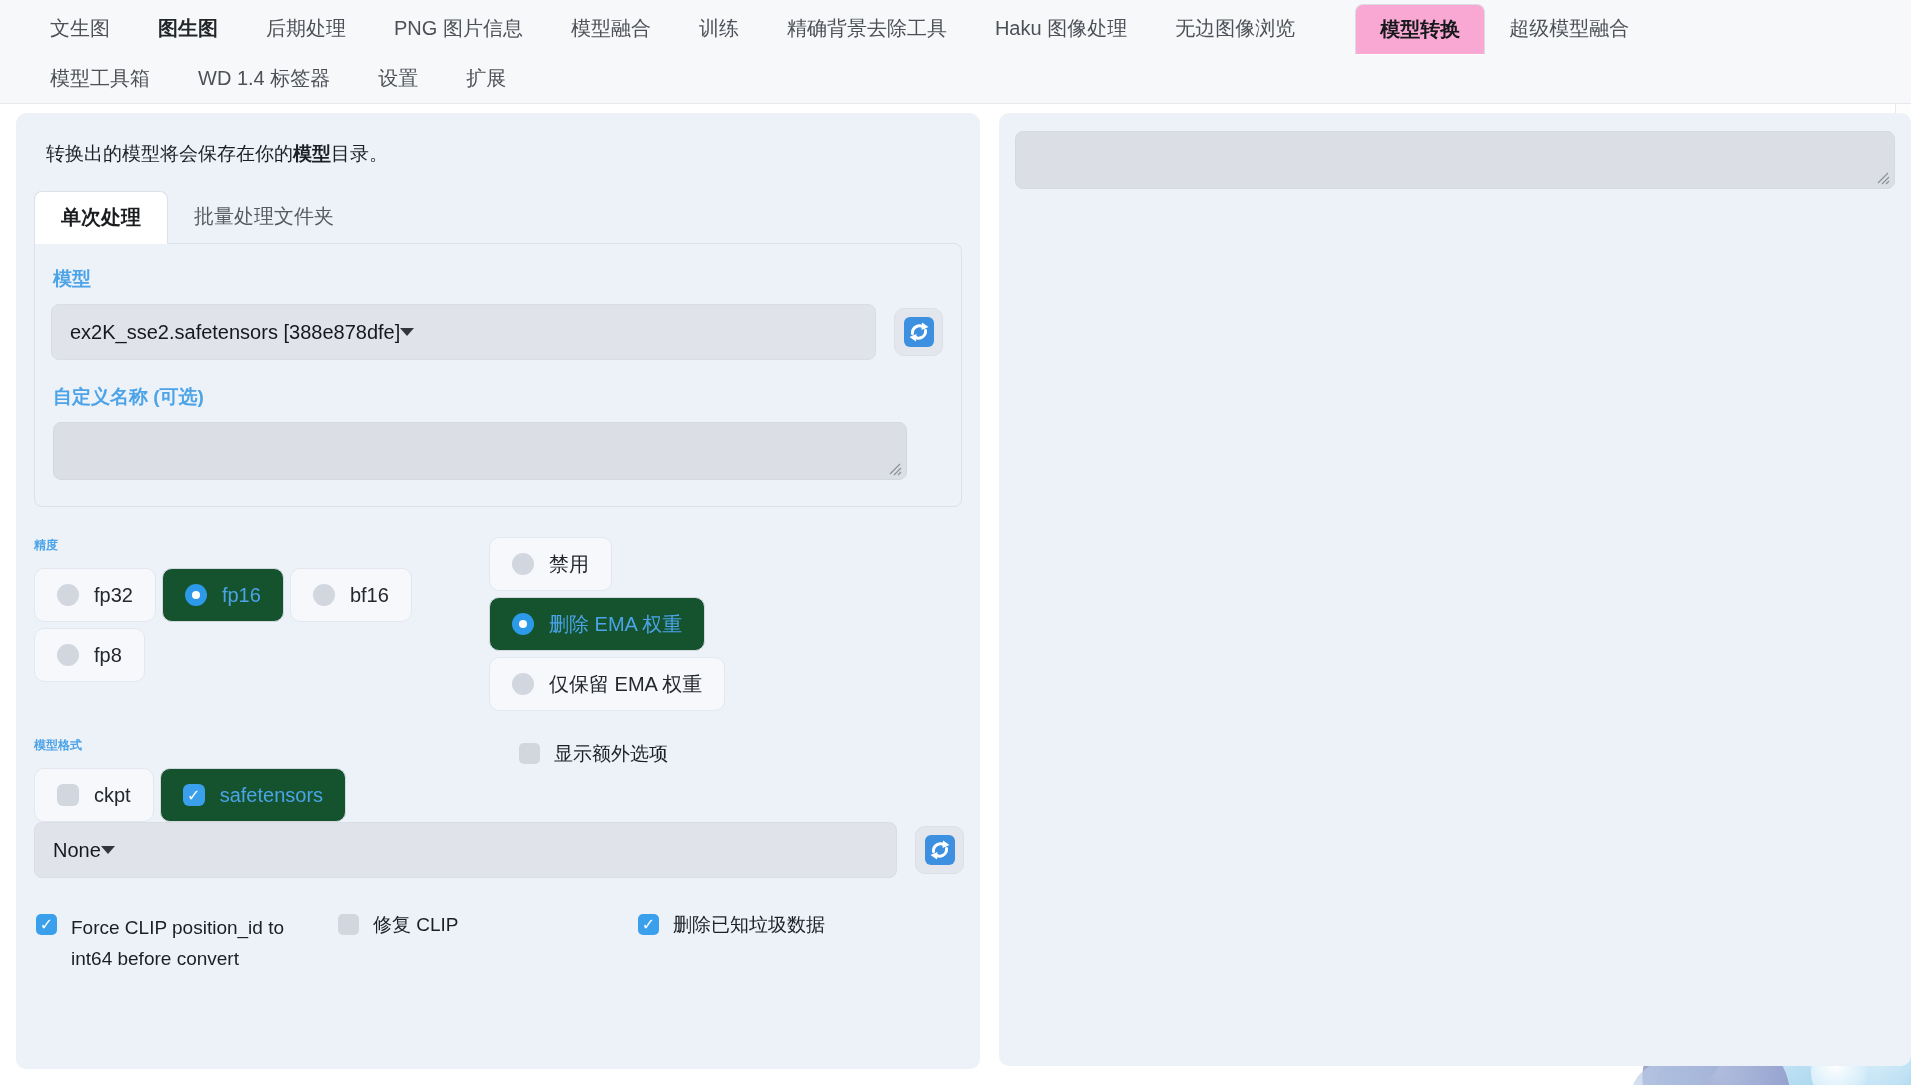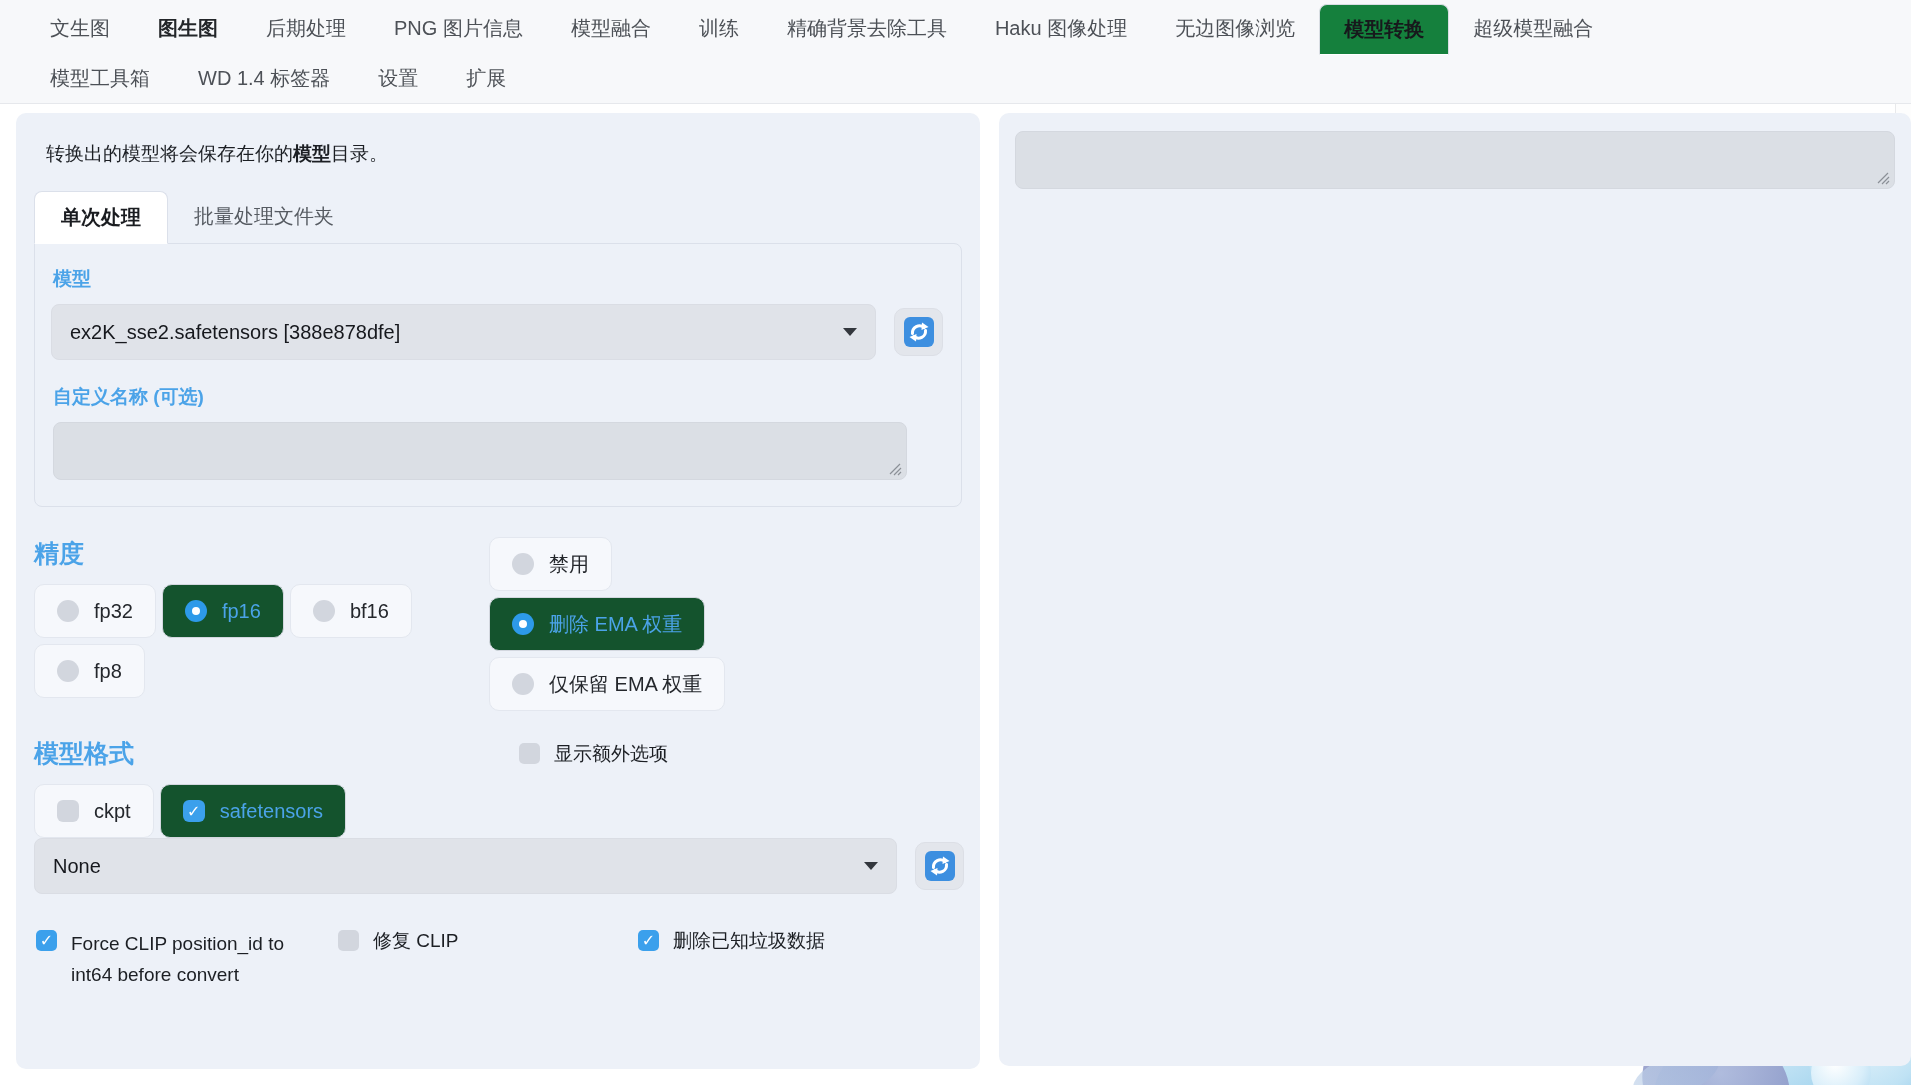--- a/index.html
+++ b/index.html
@@ -2,52 +2,52 @@
 <html><head>
 <meta charset="utf-8">
 <style>
   html,body{margin:0;padding:0;width:1911px;height:1085px;overflow:hidden;
     font-family:"Liberation Sans","DejaVu Sans",sans-serif;background:#ffffff;position:relative;}
   
   .tabnav{position:relative;z-index:2;background:#f7f8fa;border-bottom:1px solid #e6e8ec;padding:4px 26px 0 26px;}
   .tabrow{display:flex;align-items:stretch;}
   .tab{padding:11px 24px;font-size:20px;color:#4d5157;white-space:nowrap;cursor:pointer;}
   .tab.focused{color:#232629;font-weight:600;}
-  .tab.active{background:#15803d;border:1px solid #d9dde3;border-bottom-color:#ffffff;
-    border-radius:8px 8px 0 0;color:#17191c;font-weight:700;margin-bottom:-1px;}
+  .tab.active{background:#f9a8d4;border:1px solid #d9dde3;border-bottom-color:#ffffff;
+    border-radius:8px 8px 0 0;color:#17191c;font-weight:700;margin-bottom:-1px;margin-left:36px;}
   
   .content{position:relative;z-index:1;display:flex;gap:19px;padding:9px 0 0 16px;}
   .panel{background:#edf1f8;border-radius:10px;box-sizing:border-box;}
   .panel-left{width:967px;height:956px;padding:6px 16px;}
   .panel-right{width:914px;height:953px;padding:14px 12px;}
   
   .notice{margin:22px 14px 24px 14px;font-size:19px;color:#1c1f24;}
   .notice b{font-weight:700;}
   
   .subtabs{display:flex;margin:0 2px;}
   .subtab{padding:12px 26px;font-size:20px;color:#565b62;cursor:pointer;}
   .subtab.active{background:#ffffff;border:1px solid #dbe0ea;border-bottom-color:#ffffff;
     border-radius:8px 8px 0 0;color:#1a1c20;font-weight:600;margin-bottom:-1px;}
   .tabbox{border:1px solid #dbe0ea;border-radius:0 8px 8px 8px;padding:16px 16px 26px 16px;margin:0 2px;}
   .field-label{color:#4ba3e8;font-weight:700;font-size:19px;margin:6px 2px 12px 2px;}
   .row{display:flex;align-items:center;gap:18px;}
   .dropdown{flex:0 0 auto;background:#e0e3e9;border:1px solid #dadde4;border-radius:8px;height:54px;
-    display:flex;align-items:center;justify-content:space-between;padding:0 18px;font-size:20px;color:#16181d;cursor:pointer;}
+    display:flex;align-items:center;padding:0 18px;font-size:20px;color:#16181d;cursor:pointer;}
   .dd-model{width:787px;}
   .dd-vae{width:825px;margin-left:2px;}
   .caret{width:0;height:0;border-left:7px solid transparent;border-right:7px solid transparent;border-top:8px solid #33373d;}
   .tool-btn{width:47px;height:46px;background:#e3e6ec;border:1px solid #dcdfe6;border-radius:10px;
     display:grid;place-items:center;cursor:pointer;}
   .textarea{position:relative;background:#dbdfe5;border:1px solid #d4d8df;border-radius:8px;}
   .ta-name{height:56px;margin:2px 2px 0 2px;}
   .ta-out{height:56px;}
   .resize{position:absolute;right:4px;bottom:3px;}
   
   .grid2{display:grid;grid-template-columns:455px 1fr;margin:30px 2px 0 2px;row-gap:26px;}
-  .group-label{color:#4ba3e8;font-weight:700;font-size:25px;margin-bottom:14px;}
+  .group-label{color:#4ba3e8;font-weight:700;font-size:12px;margin-bottom:14px;}
   .pills{display:flex;flex-wrap:wrap;gap:6px;max-width:380px;}
   .pills.wide{max-width:340px;}
   .pill{display:flex;align-items:center;gap:15px;padding:0 22px;height:52px;border:1px solid #e3e7ef;
     background:rgba(255,255,255,0.5);border-radius:10px;font-size:20px;color:#24272c;cursor:pointer;white-space:nowrap;}
   .pill.selected{background:#14532d;border-color:#d3d7df;color:#4ba3e8;}
   .radio{width:22px;height:22px;border-radius:50%;background:#d2d6de;position:relative;flex:0 0 auto;}
   .radio.on{background:#2d9ae9;}
   .radio.on::after{content:"";position:absolute;left:7px;top:7px;width:8px;height:8px;border-radius:50%;background:#ffffff;}
   .cbox{width:22px;height:22px;border-radius:6px;background:#d2d6de;flex:0 0 auto;
     display:grid;place-items:center;color:#ffffff;font-size:16px;font-weight:700;}

